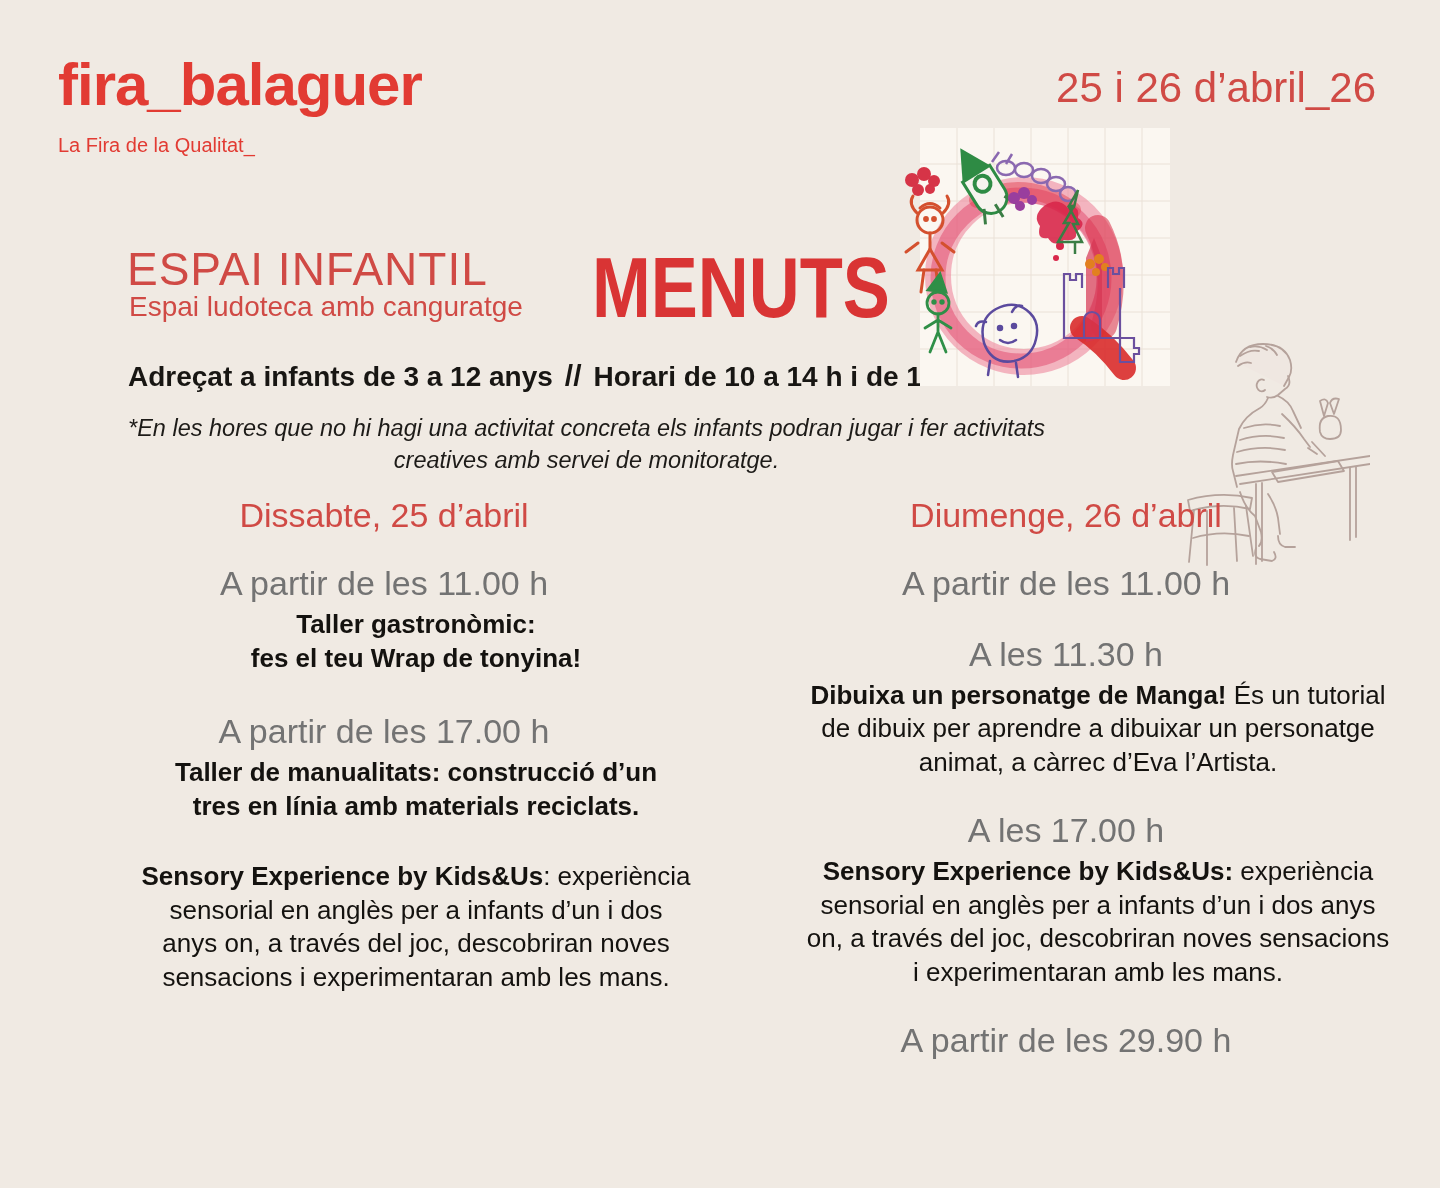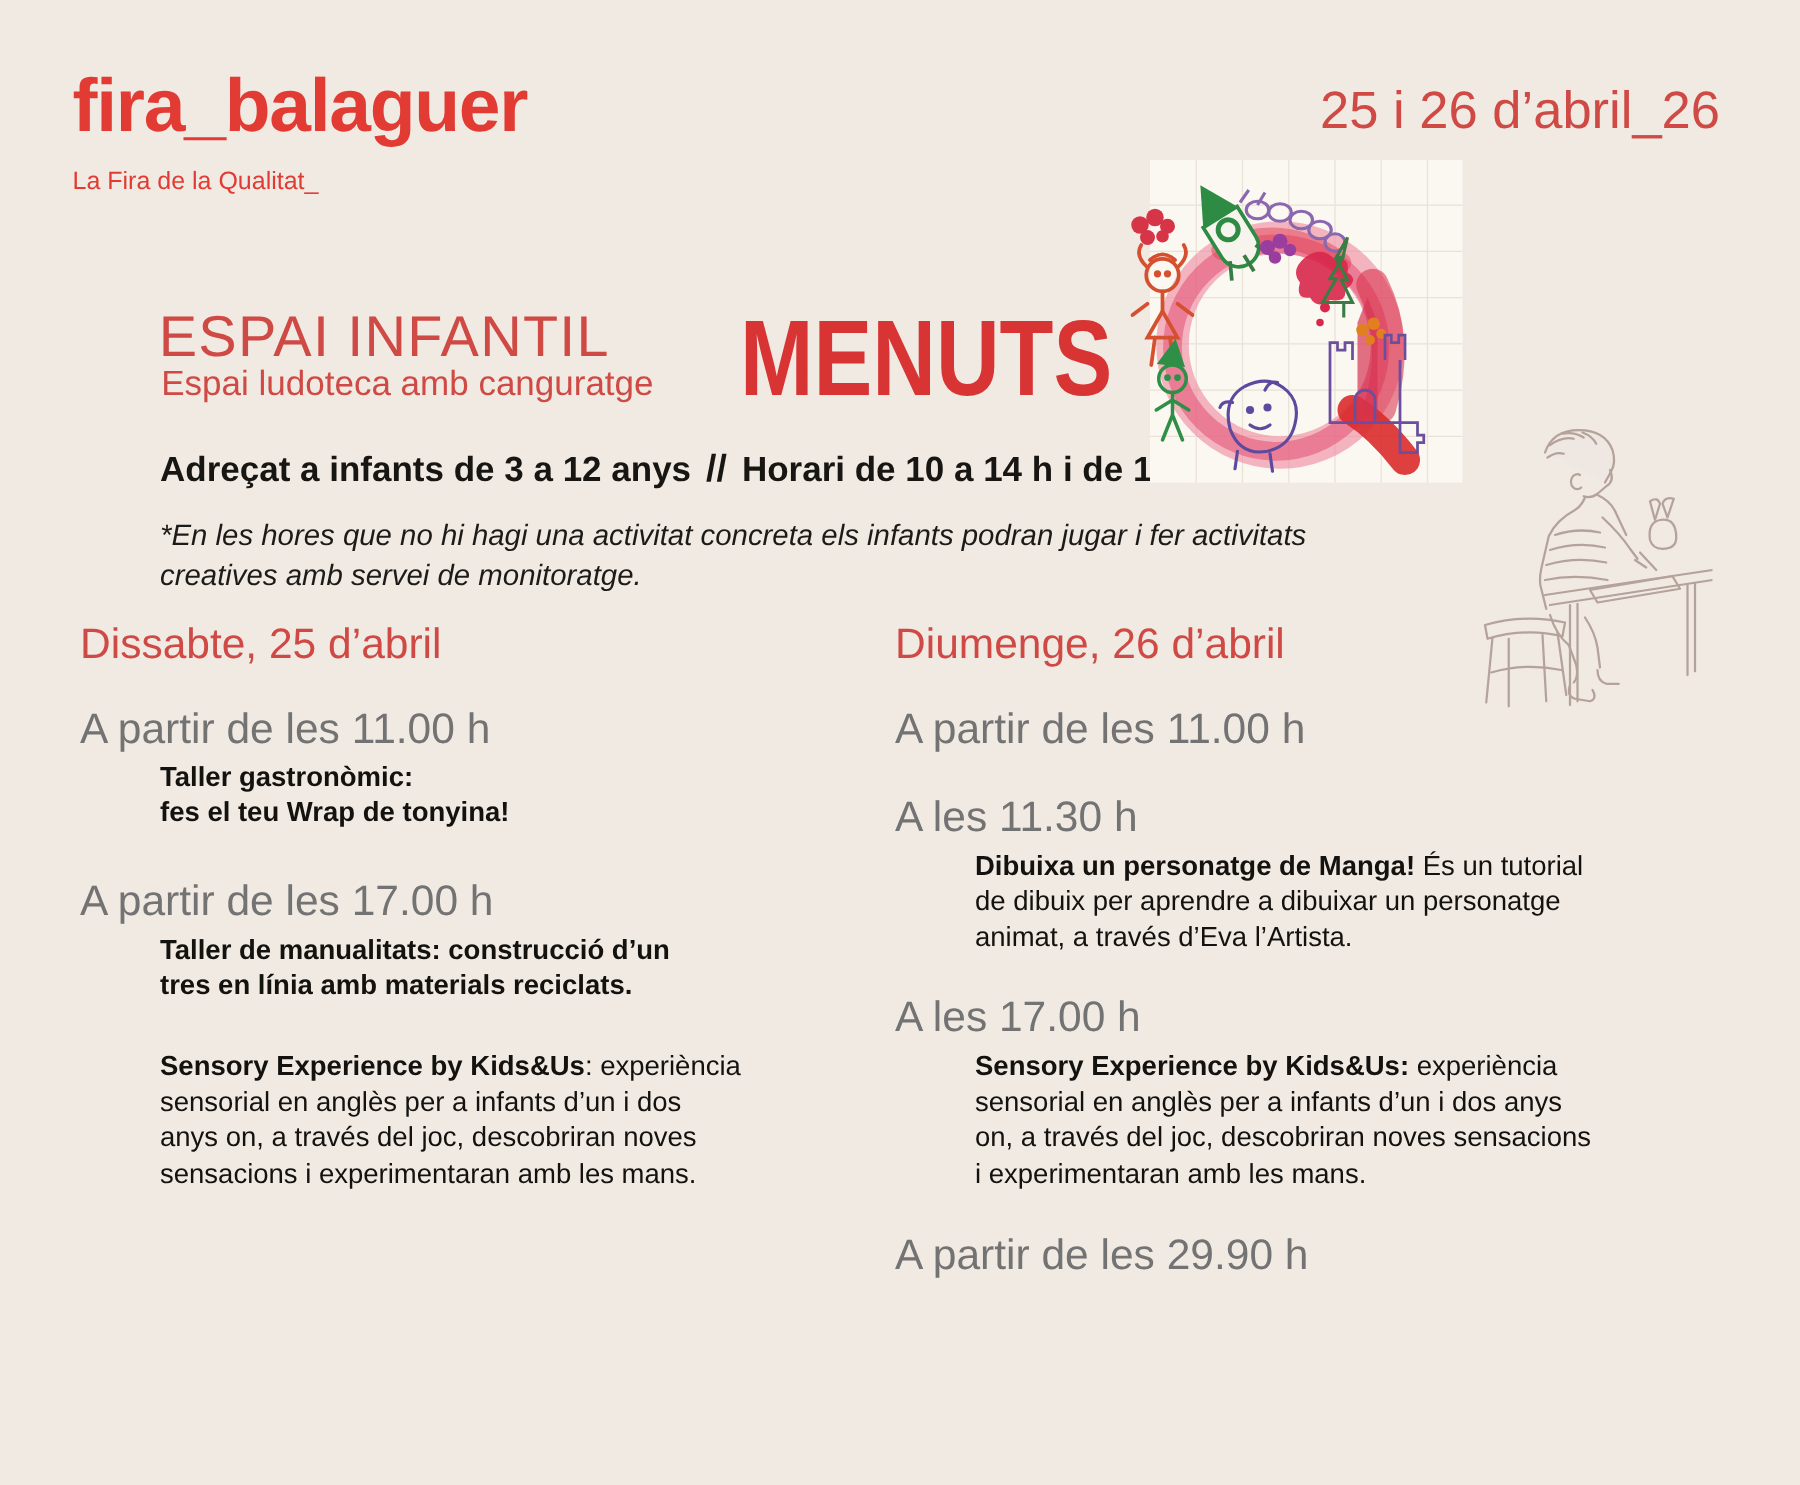--- a/index.html
+++ b/index.html
@@ -6,20 +6,21 @@
   body {
     width: 1440px; height: 1188px;
     font-family: "Liberation Sans", sans-serif;
     background: var(--background, #f0eae3);
   }
   .poster {
     position: relative; width: 1440px; height: 1188px;
     background: var(--background, #f0eae3);
     overflow: hidden;
     color: var(--text_black, #1d1d1b);
+    text-align: center;
   }
   
   .logo {
     position: absolute; left: 58px; top: 50px;
     font-size: 60px; font-weight: 800; letter-spacing: -1px;
     color: var(--brand_red, #e23b33);
   }
   .tagline {
     position: absolute; left: 58px; top: 134px;
     font-size: 20px; font-weight: 400;
@@ -71,21 +72,21 @@
     color: var(--accent_red, #cc4a46);
   }
   .event { margin-bottom: 30px; }
   .col-left .event { margin-bottom: 36px; }
   .time {
     margin: 0 0 4px 0;
     font-size: 34px; font-weight: 400; line-height: 1.2; color: #737373;
   }
   .detail {
     margin: 0 0 0 64px;
-    font-size: 22px; line-height: 1.3;
+    font-size: 26px; line-height: 1.3;
     white-space: pre-line; color: #14120f;
   }
   .b { font-weight: 700; }
 </style>
 </head>
 <body>
 
 <div class="poster">
 
   <div class="logo">fira_balaguer</div>
@@ -275,21 +276,21 @@
     <h3 class="day-title">Diumenge, 26 d’abril</h3>
 
     <div class="event">
       <p class="time">A partir de les 11.00 h</p>
     </div>
 
     <div class="event">
       <p class="time">A les 11.30 h</p>
       <p class="detail"><span class="b">Dibuixa un personatge de Manga!</span><span> És un tutorial
 de dibuix per aprendre a dibuixar un personatge
-animat, a través d’Eva l’Artista.</span></p>
+animat, a càrrec d’Eva l’Artista.</span></p>
     </div>
 
     <div class="event">
       <p class="time">A les 17.00 h</p>
       <p class="detail"><span class="b">Sensory Experience by Kids&amp;Us:</span><span> experiència
 sensorial en anglès per a infants d’un i dos anys
 on, a través del joc, descobriran noves sensacions
 i experimentaran amb les mans.</span></p>
     </div>
 

